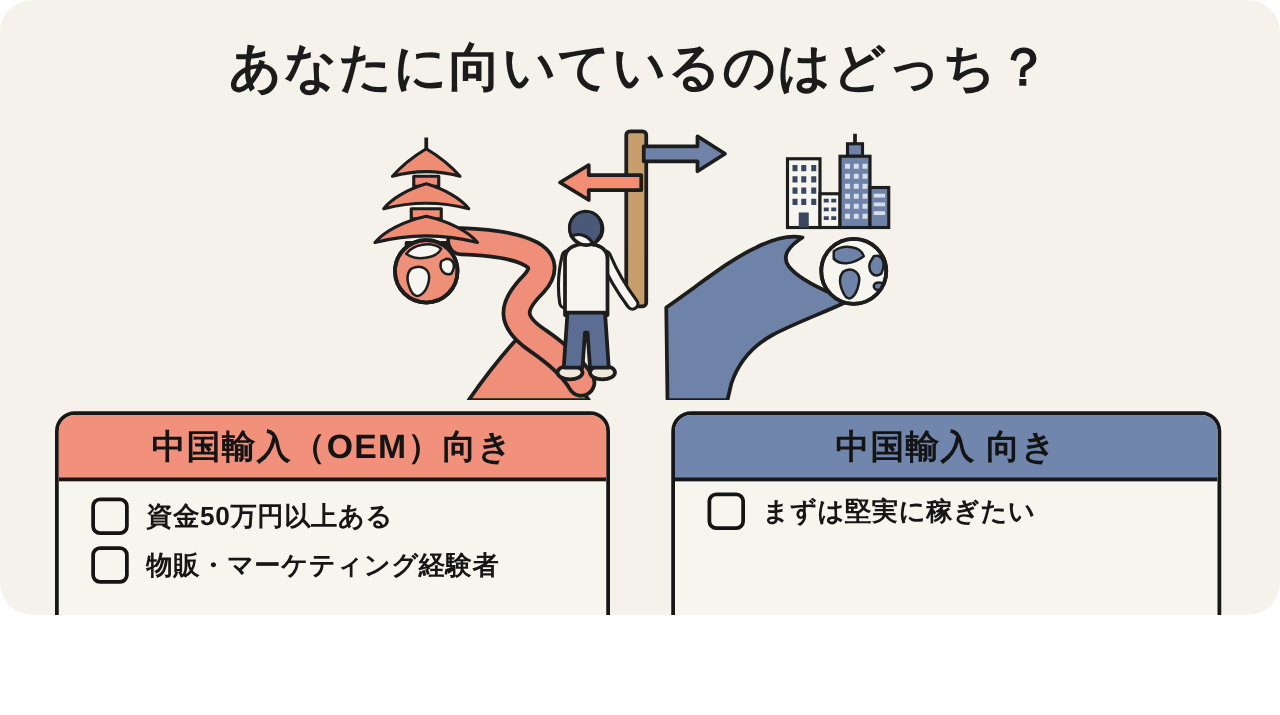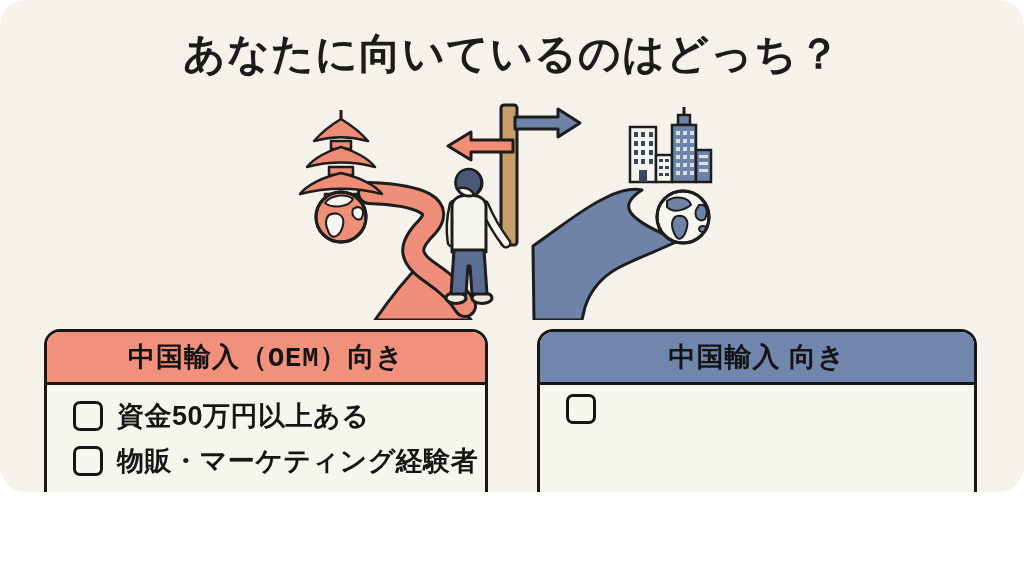--- a/index.html
+++ b/index.html
@@ -12,21 +12,21 @@
         border:3px solid #171717;border-radius:16px;box-sizing:border-box;overflow:hidden;}
   .card-left{left:44px;width:444px;}
   .card-right{left:537px;width:440px;}
   .card-header{height:50px;border-bottom:3px solid #171717;display:flex;align-items:center;justify-content:center;
         font-size:27px;font-weight:800;color:#141414;letter-spacing:1px;}
   .card-body{display:flex;flex-direction:column;padding:12px 10px 0 26px;}
   .card-left .card-body{gap:9px;padding-top:13px;}
   .card-right .card-body{gap:3px;padding-top:9px;}
   .check-row{display:flex;align-items:center;gap:14px;}
   .checkbox{width:24px;height:24px;flex:0 0 auto;border:3.5px solid #141414;border-radius:7px;background:transparent;}
-  .check-label{font-size:27px;font-weight:700;color:#161616;letter-spacing:0.5px;white-space:nowrap;}
+  .check-label{font-size:21px;font-weight:700;color:#161616;letter-spacing:0.5px;white-space:nowrap;}
 </style>
 </head>
 <body>
 
 <div class="canvas" style="background: rgb(244, 242, 235);">
 
   <h1 class="title">あなたに向いているのはどっち？</h1>
 
   <svg class="illustration" viewBox="0 0 470 225">
 
@@ -151,35 +151,36 @@
       <path d="M 177,157 L 177,112 C 177,104 184,100 194,100 C 204,100 211,104 211,112 L 211,157 Z" fill="#F7F5EF" stroke="#1D1D1D" stroke-width="3" stroke-linejoin="round"></path>
       <circle cx="194" cy="88" r="13" fill="#F7F5EF" stroke="#1D1D1D" stroke-width="3"></circle>
       <path d="M 182,94 C 178,84 183,75 193,74 C 203,74 208,82 206,92 C 203,97 201,99 200,101 C 196,93 188,91 182,94 Z" fill="#4A5977" stroke="#1D1D1D" stroke-width="2.5" stroke-linejoin="round"></path>
       <ellipse cx="181" cy="203" rx="10" ry="5.5" fill="#EFE9DB" stroke="#1D1D1D" stroke-width="3"></ellipse>
       <ellipse cx="207" cy="203" rx="10" ry="5.5" fill="#EFE9DB" stroke="#1D1D1D" stroke-width="3"></ellipse>
       <path d="M 179,155 L 176,199 L 191,199 L 193,171 L 195,171 L 197,199 L 212,199 L 209,155 Z" fill="#5B6D92" stroke="#1D1D1D" stroke-width="3" stroke-linejoin="round"></path>
     </g>
   </svg>
 
   <section class="card card-left">
-    <header class="card-header" style="background-color: rgb(241, 144, 123); font-family: Liberation Mono, monospace;">中国輸入（OEM）向き</header>
+    <header class="card-header" style="background-color: rgb(241, 144, 123);">中国輸入（OEM）向き</header>
     <div class="card-body">
       <div class="check-row">
         <span class="checkbox"></span>
         <span class="check-label">資金50万円以上ある</span>
       </div>
       <div class="check-row">
         <span class="checkbox"></span>
         <span class="check-label">物販・マーケティング経験者</span>
       </div>
     </div>
   </section>
 
   <section class="card card-right">
     <header class="card-header" style="background-color: rgb(113, 134, 172);">中国輸入 向き</header>
     <div class="card-body">
       <div class="check-row">
         <span class="checkbox"></span>
+        <span class="check-label">まずは堅実に稼ぎたい</span>
       </div>
     </div>
   </section>
 
 </div>
 
 </body></html>

